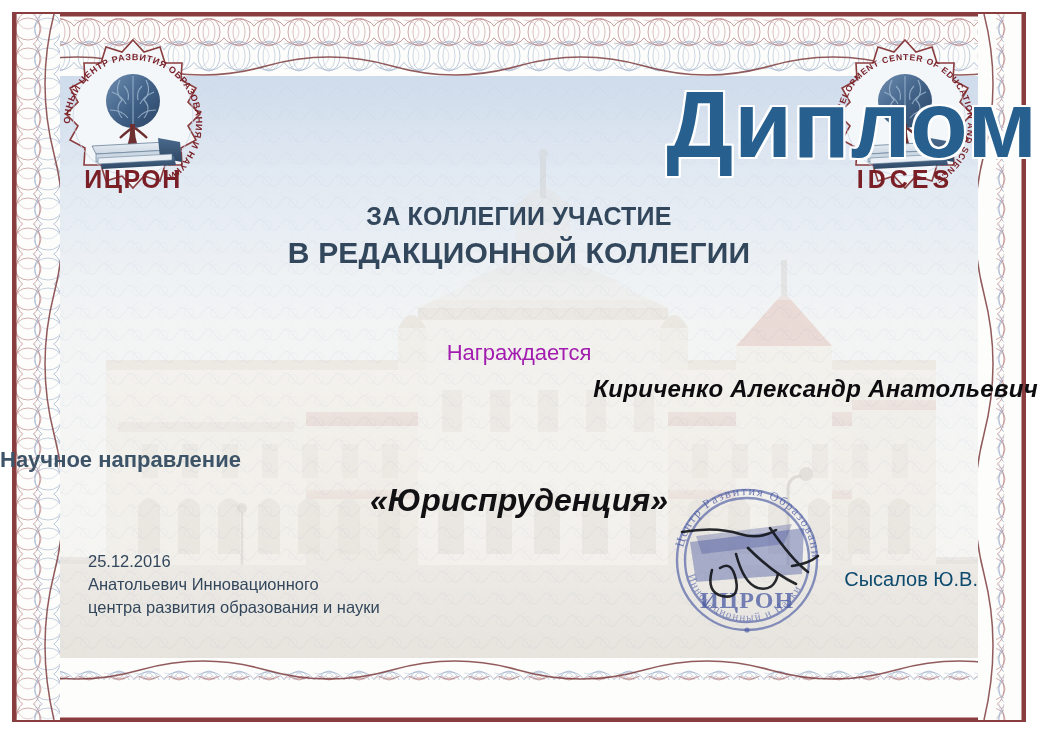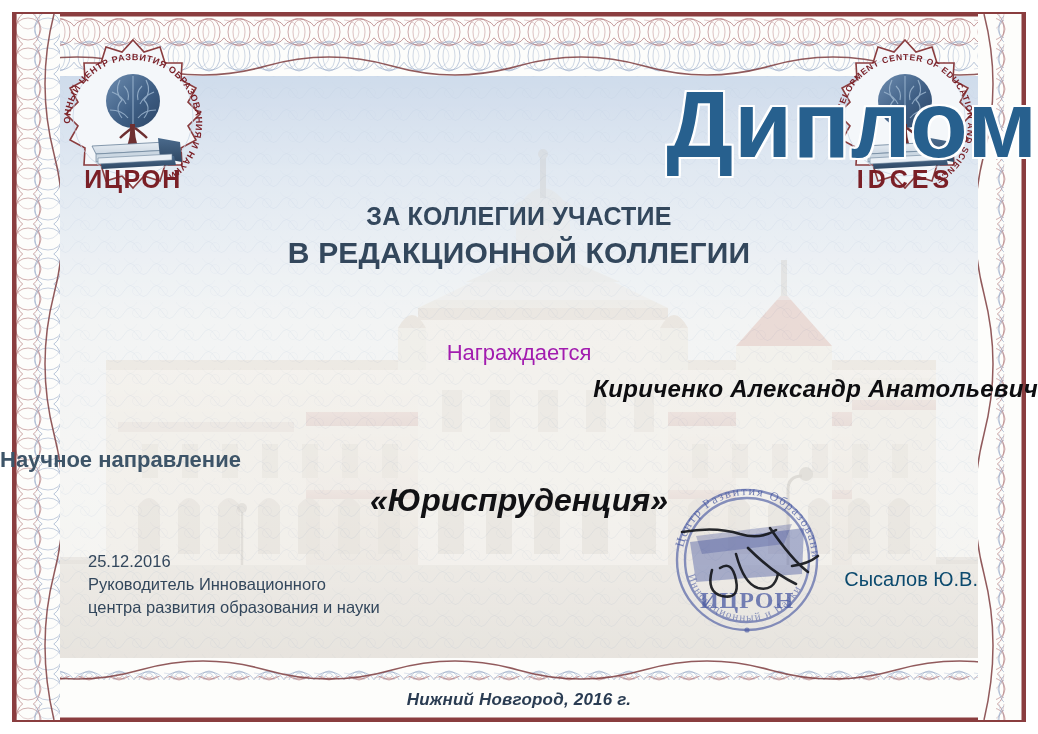--- a/index.html
+++ b/index.html
@@ -430,21 +430,20 @@
   </div>
 
   <div class="awarded-label">Награждается</div>
   <div class="awarded-name">Кириченко Александр Анатольевич</div>
 
   <div class="direction-label">Научное направление</div>
   <div class="direction-value">«Юриспруденция»</div>
 
   <div class="sign-left">
     <div class="date">25.12.2016</div>
-    <div>Руководитель Инновационного</div>
+    <div>Анатольевич Инновационного</div>
     <div>центра развития образования и науки</div>
   </div>
 
   <div class="sign-right">Сысалов Ю.В.</div>
 
-  <div class="footer">Нижний Новгород, 2016 г.</div>
 
 </div>
 
 </body></html>

